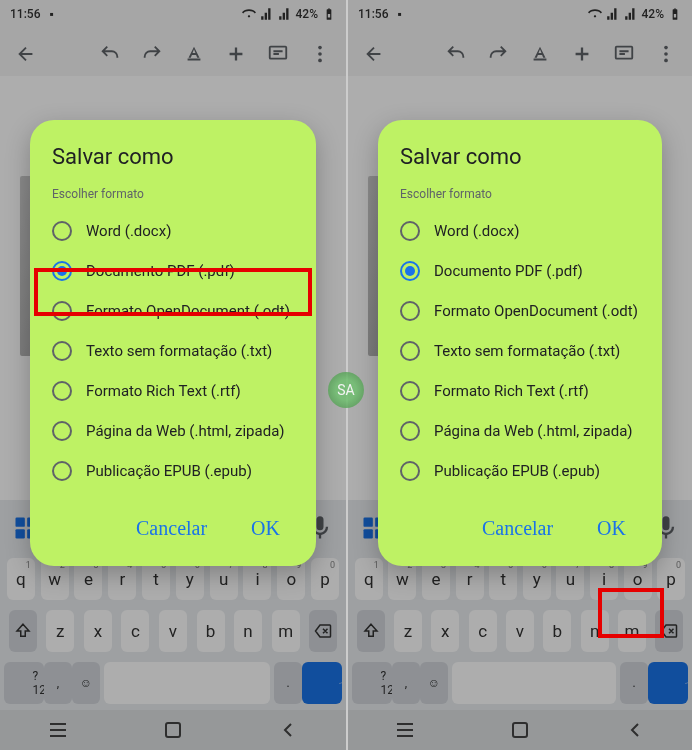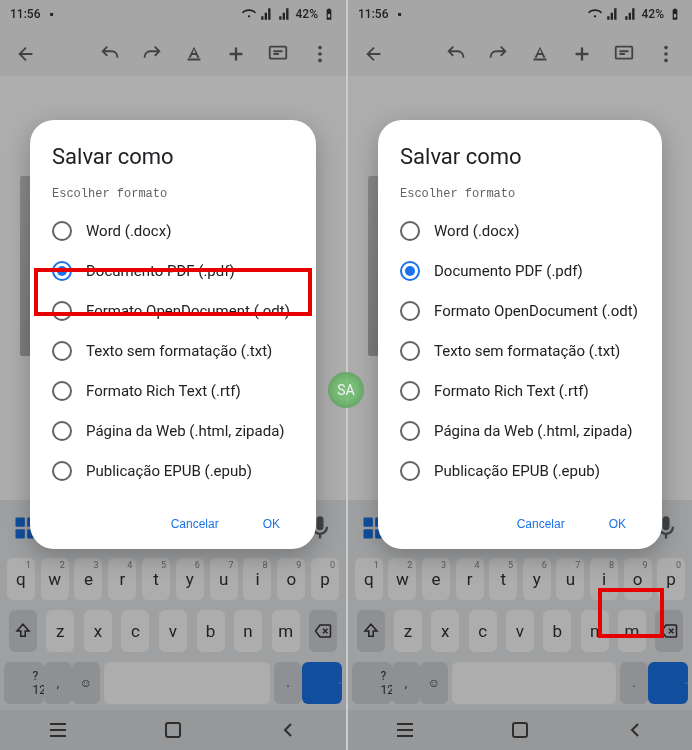--- a/index.html
+++ b/index.html
@@ -115,36 +115,35 @@
     justify-content: space-around;
   }
   .navbtn { width: 24px; height: 24px; display: flex; align-items: center; justify-content: center; color: #444; }
 
   
   .dialog {
     position: absolute;
     z-index: 10;
     top: 120px;
     left: 30px; right: 30px;
-    background: #ffffff;
+    background: #bef264;
     border-radius: 24px;
-    padding: 24px 22px 8px;
+    padding: 24px 22px 16px;
     box-shadow: 0 8px 24px rgba(0,0,0,0.25);
   }
   .dialog h2 {
     font-size: 22px;
     font-weight: 400;
     color: #202124;
     margin-bottom: 18px;
   }
   .dialog .sub {
     font-size: 12px;
     color: #5f6368;
     margin-bottom: 10px;
-    font-family: Liberation Mono, monospace;
   }
   .opt {
     display: flex;
     align-items: flex-end;
     gap: 14px;
     padding: 10px 0;
     font-size: 15px;
     color: #202124;
   }
   .opt .radio {
@@ -168,24 +167,25 @@
     display: flex;
     justify-content: flex-end;
     gap: 28px;
     margin-top: 16px;
     padding-right: 6px;
   }
   .dlg-btn {
     background: none;
     border: none;
     color: #1a73e8;
-    font-size: 12px;
+    font-size: 20px;
     font-weight: 500;
     padding: 10px 8px;
     cursor: pointer;
+    font-family: Liberation Serif, serif;
   }
 
   
   .hl {
     position: absolute;
     border: 4px solid #e60000;
     z-index: 20;
     pointer-events: none;
   }
 

